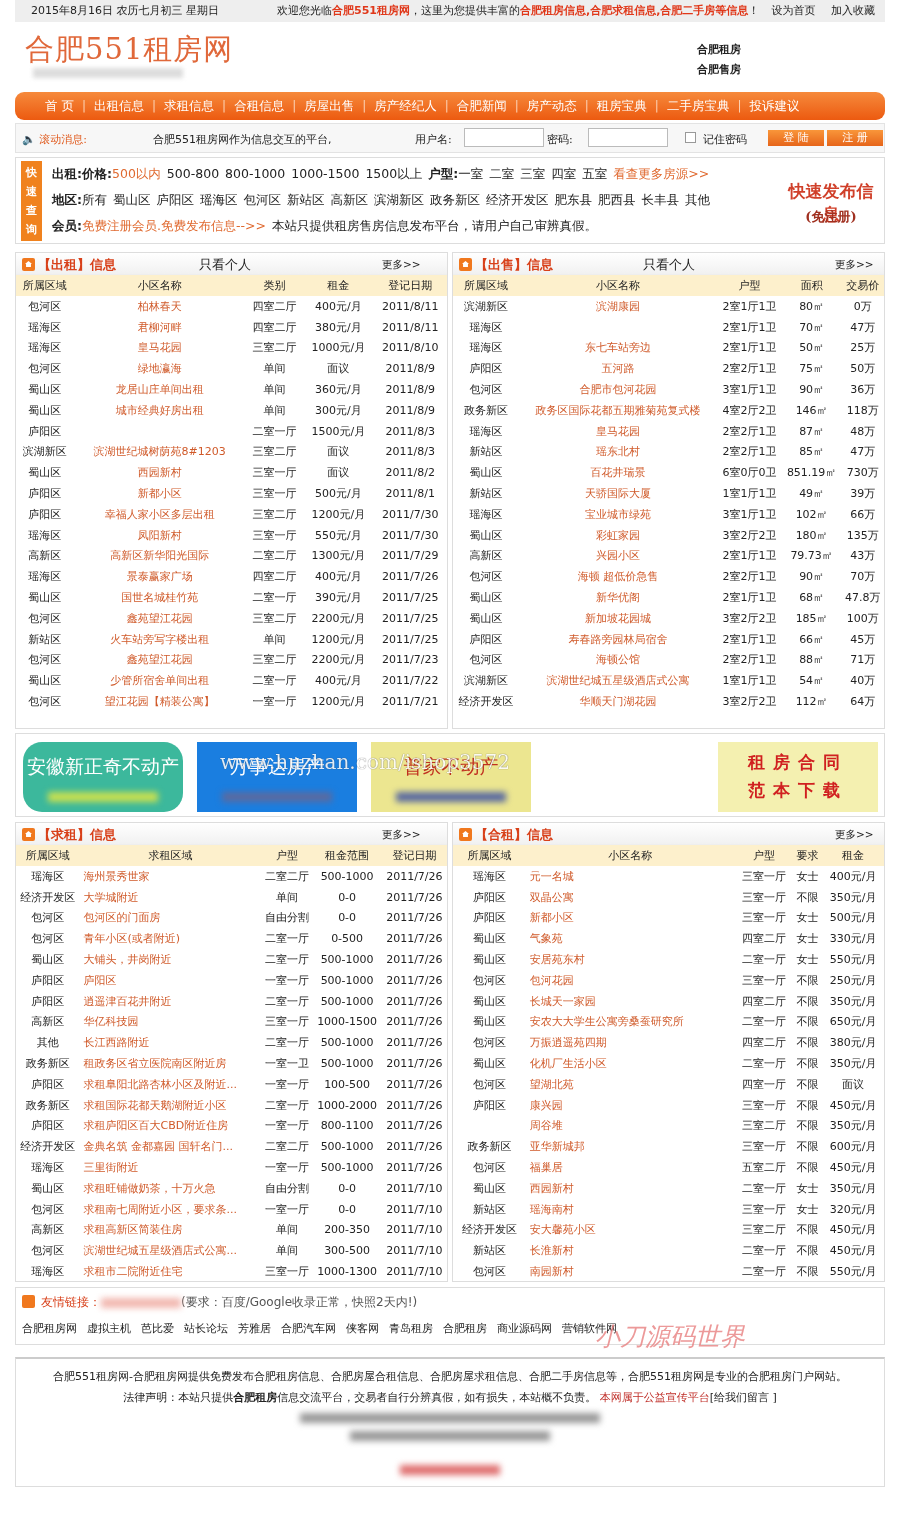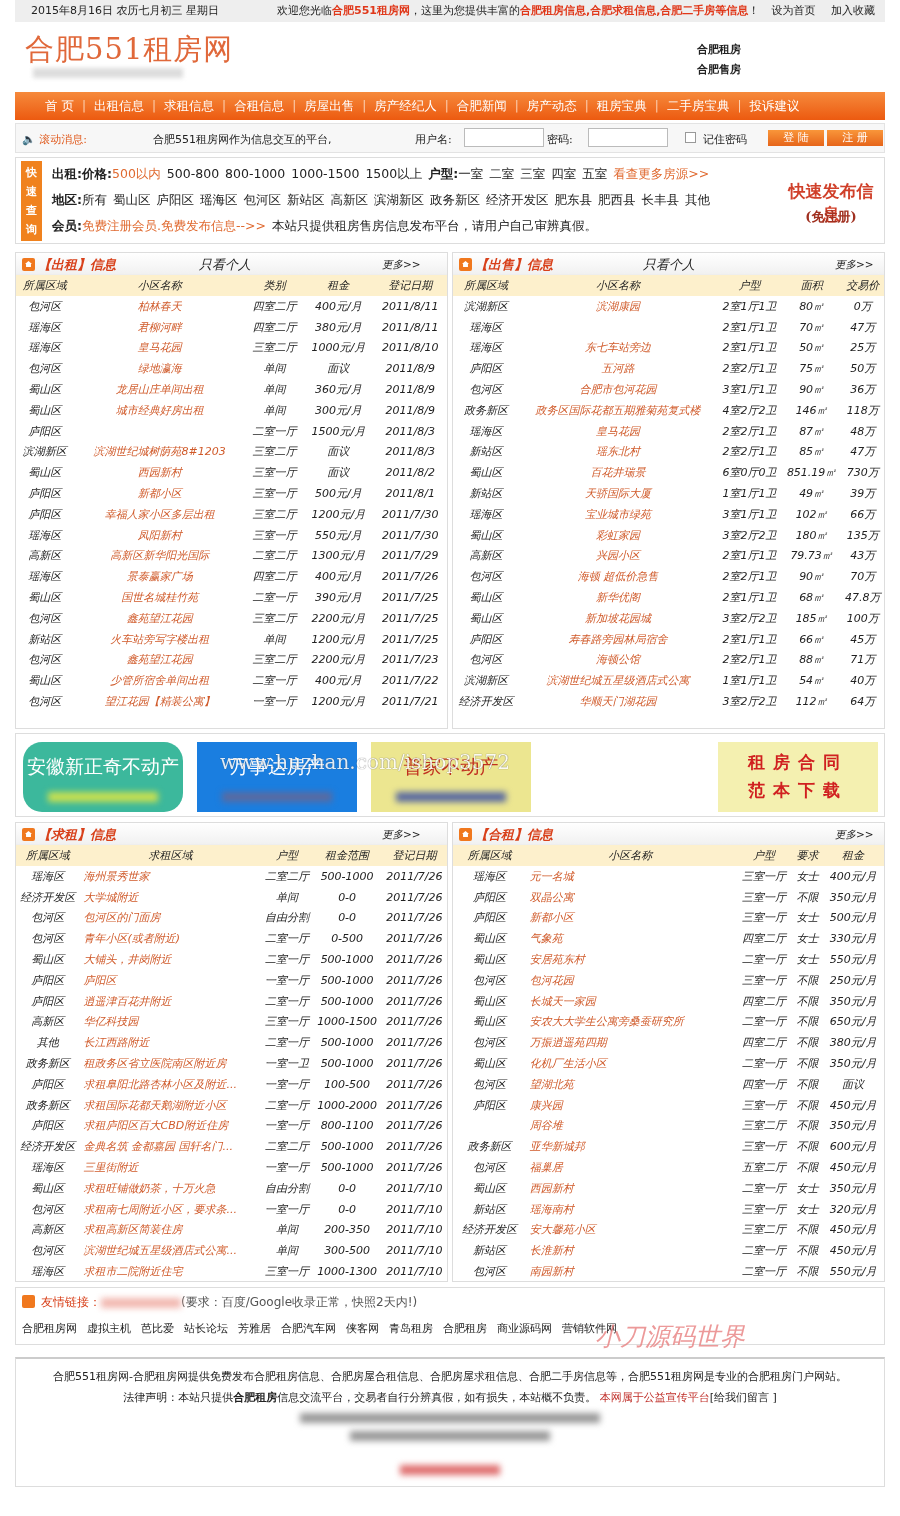--- a/index.html
+++ b/index.html
@@ -6,21 +6,21 @@
   body { width: 900px; height: 1516px; background: #fff; font-family: "DejaVu Sans", "Liberation Sans", sans-serif; font-size: 12px; color: #222; position: relative; overflow: hidden; }
   .topbar { position: absolute; left: 15px; top: 0; width: 870px; height: 22px; background: #eeeeee; font-size: 11px; line-height: 22px; }
   .topbar .date { position: absolute; left: 16px; }
   .topbar .welcome { position: absolute; left: 262px; }
   .topbar .welcome b { color: #e0381a; font-weight: bold; }
   .topbar .links { position: absolute; right: 10px; }
   .topbar .links span { margin-left: 12px; }
   .logo { position: absolute; left: 25px; top: 30px; font-family: "DejaVu Serif", serif; font-size: 29px; color: #e0683a; letter-spacing: 1px; }
   .logo-sub { position: absolute; left: 33px; top: 68px; width: 150px; height: 10px; background: #ddd; filter: blur(2px); }
   .header-links { position: absolute; left: 697px; top: 40px; font-size: 11px; font-weight: bold; line-height: 20px; }
-  .nav { position: absolute; left: 15px; top: 92px; width: 870px; height: 28px; background: linear-gradient(#f68a3c, #ec5a10); display: flex; align-items: center; padding-left: 22px; }
+  .nav { position: absolute; left: 15px; top: 92px; width: 870px; height: 28px; background: linear-gradient(#f68a3c, #ec5a10); display: flex; align-items: center; padding-left: 22px; border-radius: 9px; }
   .nav .item { color: #fff; font-size: 12.5px; padding: 0 8px; }
   .nav .sep { color: #fcd2b4; font-size: 12px; }
   .loginbar { position: absolute; left: 15px; top: 123px; width: 870px; height: 30px; background: #f7f7f7; border: 1px solid #e3e3e3; font-size: 11px; }
   .loginbar .ann { position: absolute; left: 6px; top: 8px; color: #e0581a; }
   .loginbar .msg { position: absolute; left: 137px; top: 8px; }
   .loginbar .ulab { position: absolute; left: 399px; top: 8px; }
   .loginbar .uin { position: absolute; left: 448px; top: 4px; width: 80px; height: 19px; border: 1px solid #bbb; background: #fff; }
   .loginbar .plab { position: absolute; left: 531px; top: 8px; }
   .loginbar .pin { position: absolute; left: 572px; top: 4px; width: 80px; height: 19px; border: 1px solid #bbb; background: #fff; }
   .loginbar .chk { position: absolute; left: 669px; top: 8px; width: 11px; height: 11px; border: 1px solid #999; background: #fff; }
@@ -33,21 +33,21 @@
   .search .row { position: absolute; left: 36px; font-size: 12.5px; white-space: nowrap; }
   .search .row span { margin-right: 6px; }
   .search .r1 { top: 8px; }
   .search .r2 { top: 34px; }
   .search .r3 { top: 60px; }
   .search .lbl { margin-right: 0 !important; font-weight: bold; }
   .search .hl { color: #e06a30; }
   .search .bold { font-weight: bold; }
   .search .pub { position: absolute; left: 765px; top: 22px; color: #d0402a; font-family: "DejaVu Serif", serif; font-size: 17px; font-weight: bold; text-align: center; width: 100px; }
   .search .pub2 { position: absolute; left: 765px; top: 50px; color: #a03020; font-family: "DejaVu Serif", serif; font-size: 13px; font-weight: bold; text-align: center; width: 100px; }
-  .panel { position: absolute; border: 1px solid #ddd; background: #fff; font-style: italic; }
+  .panel { position: absolute; border: 1px solid #ddd; background: #fff; }
   .panel .ptitle { position: relative; height: 22px; background: linear-gradient(#fff, #f1f1f1); border-bottom: 1px solid #eee; }
   .panel .ptitle .hicon { position: absolute; left: 6px; top: 5px; width: 13px; height: 13px; background: #f0781e; border-radius: 2px; }
   .panel .ptitle .hicon::after { content: ""; position: absolute; left: 3px; top: 3px; width: 7px; height: 6px; background: #fff; clip-path: polygon(50% 0, 100% 50%, 85% 50%, 85% 100%, 15% 100%, 15% 50%, 0 50%); }
   .panel .ptitle .tname { position: absolute; left: 22px; top: 3px; color: #d8401a; font-weight: bold; font-size: 13px; }
   .panel .ptitle .only { position: absolute; top: 3px; font-size: 13px; }
   .panel .ptitle .more { position: absolute; top: 5px; font-size: 10.5px; }
   table { border-collapse: collapse; width: 100%; font-size: 11px; }
   th { background: #fdf0cc; font-weight: normal; height: 21px; text-align: center; }
   td { height: 20.8px; text-align: center; white-space: nowrap; }
   td.link { color: #d05a2a; }

